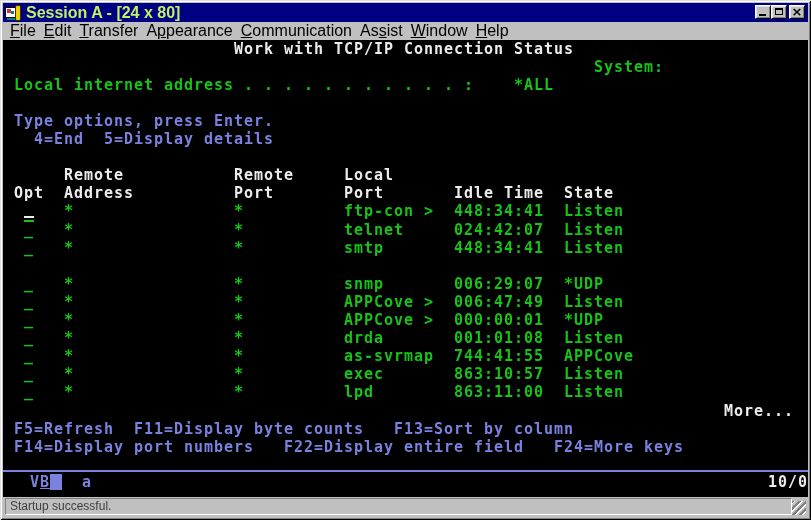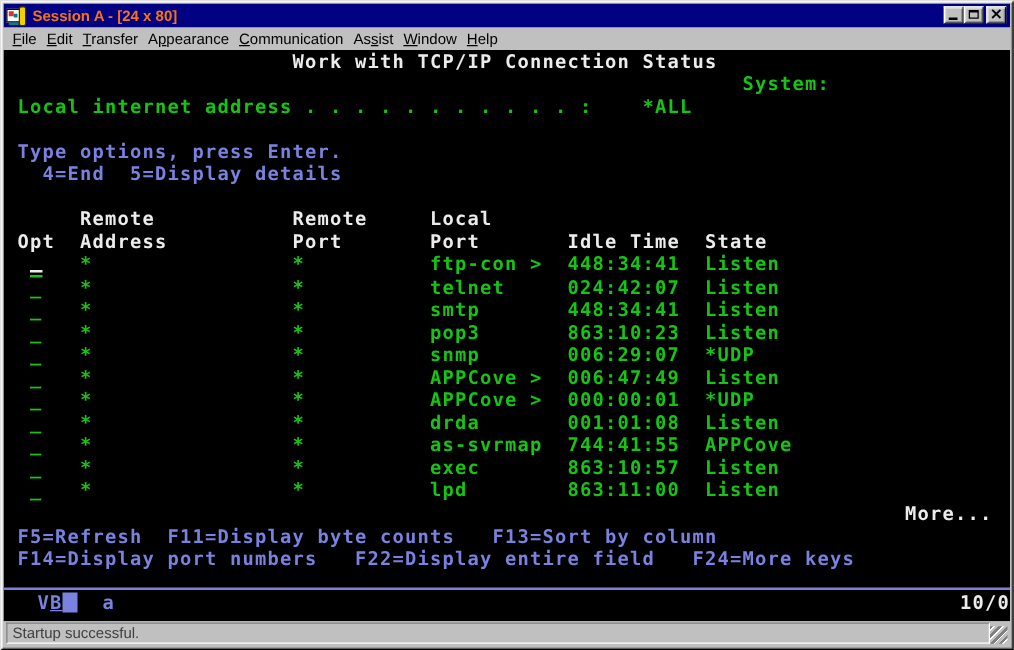--- a/index.html
+++ b/index.html
@@ -14,37 +14,37 @@
   .titlebar{
     position:absolute;left:3px;top:3px;width:805px;height:19px;
     background:#000082;display:flex;align-items:center;
   }
   .app-icon{position:relative;width:16px;height:16px;margin-left:2px;flex:0 0 16px;}
   .app-icon .monitor{position:absolute;left:0;top:2px;width:10px;height:9px;background:#fff;border:1px solid #000;}
   .app-icon .monitor-scr{position:absolute;left:1px;top:1px;width:4px;height:4px;background:#e03030;}
   .app-icon .monitor-scr2{position:absolute;left:5px;top:3px;width:3px;height:3px;background:#008080;}
   .app-icon .monitor-base{position:absolute;left:2px;top:13px;width:8px;height:2px;background:#008080;border:0;}
   .app-icon .bolt{position:absolute;left:10px;top:0px;width:4px;height:14px;background:#f0d000;border:1px solid #403000;border-radius:2px;}
-  .title-text{color:#f97316;font-size:12px;font-weight:bold;margin-left:5px;white-space:nowrap;}
+  .title-text{color:#bef264;font-size:16px;font-weight:bold;margin-left:5px;white-space:nowrap;}
   .win-buttons{position:absolute;right:3px;top:2px;display:flex;}
   .wbtn{
     width:16px;height:14px;background:#c0c0c0;position:relative;padding:0;margin:0;
     border:1px solid;border-color:#fff #0a0a0a #0a0a0a #fff;
     box-shadow: inset 1px 1px 0 #dfdfdf, inset -1px -1px 0 #808080;
   }
   .wbtn.close{margin-left:2px;}
   .glyph-min{position:absolute;left:3px;bottom:2px;width:7px;height:2px;background:#000;}
   .glyph-max{position:absolute;left:3px;top:2px;width:8px;height:7px;border:1px solid #000;border-top:2px solid #000;box-sizing:border-box;}
   .glyph-x{position:absolute;left:0;top:-2px;width:14px;text-align:center;font-size:13px;font-weight:bold;color:#000;font-family:"DejaVu Sans", sans-serif;}
   
   .menubar{
     position:absolute;left:3px;top:22px;width:805px;height:18px;background:#c0c0c0;
     display:flex;align-items:center;padding-left:3px;box-sizing:border-box;
   }
-  .menu-item{font-size:12px;color:#000;padding:0 4px;white-space:nowrap;cursor:default;}
+  .menu-item{font-size:16px;color:#000;padding:0 4px;white-space:nowrap;cursor:default;}
   .menu-item u{text-decoration:underline;}
   .menu-item span{text-decoration:none;}
   
   .term{
     position:absolute;left:3px;top:40px;width:805px;height:457px;background:#000;overflow:hidden;
     font-family:"DejaVu Sans Mono", monospace;font-size:15px;font-weight:bold;letter-spacing:0.97px;
   }
   .trow{position:absolute;left:1px;height:18px;line-height:17px;white-space:pre;}
   .green{color:#15c415;}
   .white{color:#ececec;}
@@ -128,21 +128,20 @@
     <div class="oia-sep"></div>
     <div class="oia">
       <span class="v" id="oia-v">V</span><span class="b" id="oia-b">B</span>
       <div class="oia-block"></div>
       <span class="oia-shift">a</span>
       <span class="oia-pos">10/003</span>
     </div>
   <div class="trow green" style="top: 163.4px;">      *                *          ftp-con &gt;  448:34:41  Listen</div>
       <div class="trow green" style="top: 181.5px;">  _   *                *          telnet     024:42:07  Listen</div>
       <div class="trow green" style="top: 199.6px;">  _   *                *          smtp       448:34:41  Listen</div>
-      <div class="trow green" style="top: 217.7px;">  _   *                *          pop3       863:10:23  Listen</div>
       <div class="trow green" style="top: 235.8px;">  _   *                *          snmp       006:29:07  *UDP</div>
       <div class="trow green" style="top: 253.9px;">  _   *                *          APPCove &gt;  006:47:49  Listen</div>
       <div class="trow green" style="top: 272px;">  _   *                *          APPCove &gt;  000:00:01  *UDP</div>
       <div class="trow green" style="top: 290.1px;">  _   *                *          drda       001:01:08  Listen</div>
       <div class="trow green" style="top: 308.2px;">  _   *                *          as-svrmap  744:41:55  APPCove</div>
       <div class="trow green" style="top: 326.3px;">  _   *                *          exec       863:10:57  Listen</div>
       <div class="trow green" style="top: 344.4px;">  _   *                *          lpd        863:11:00  Listen</div>
     </div>
 
   <div class="statusbar">

